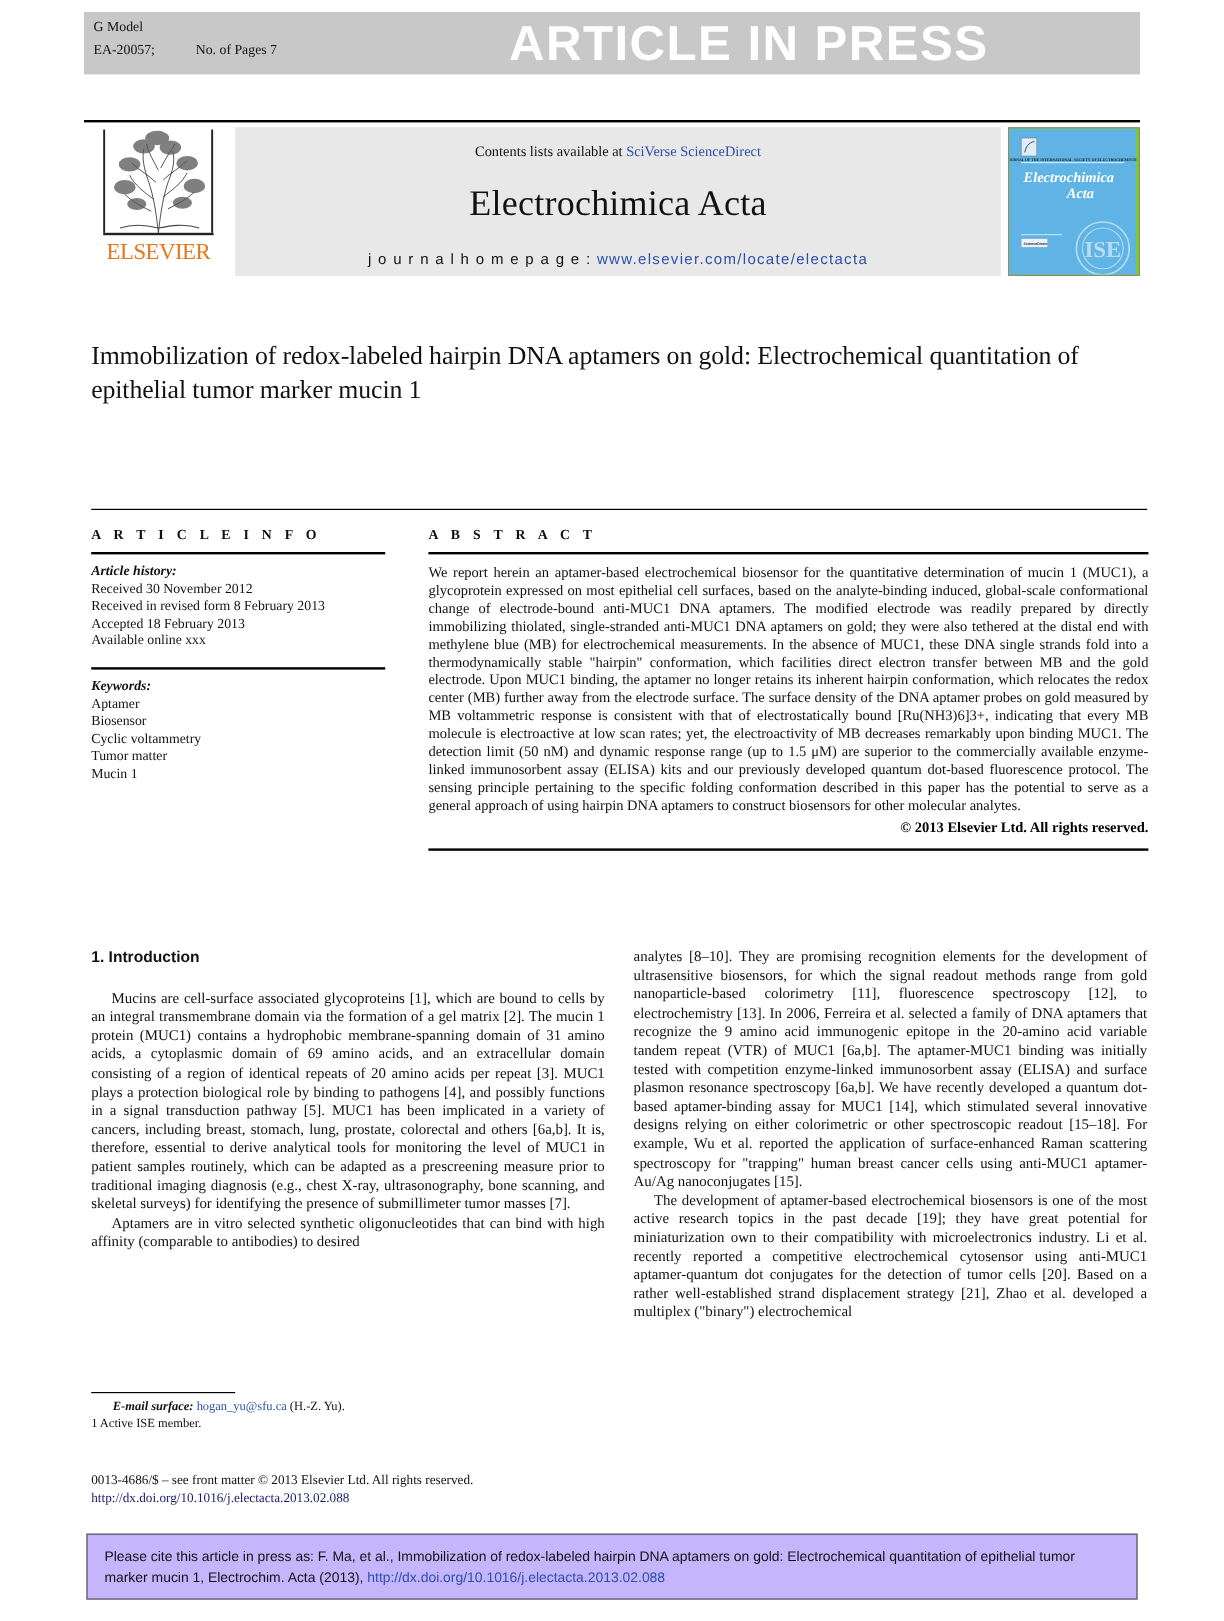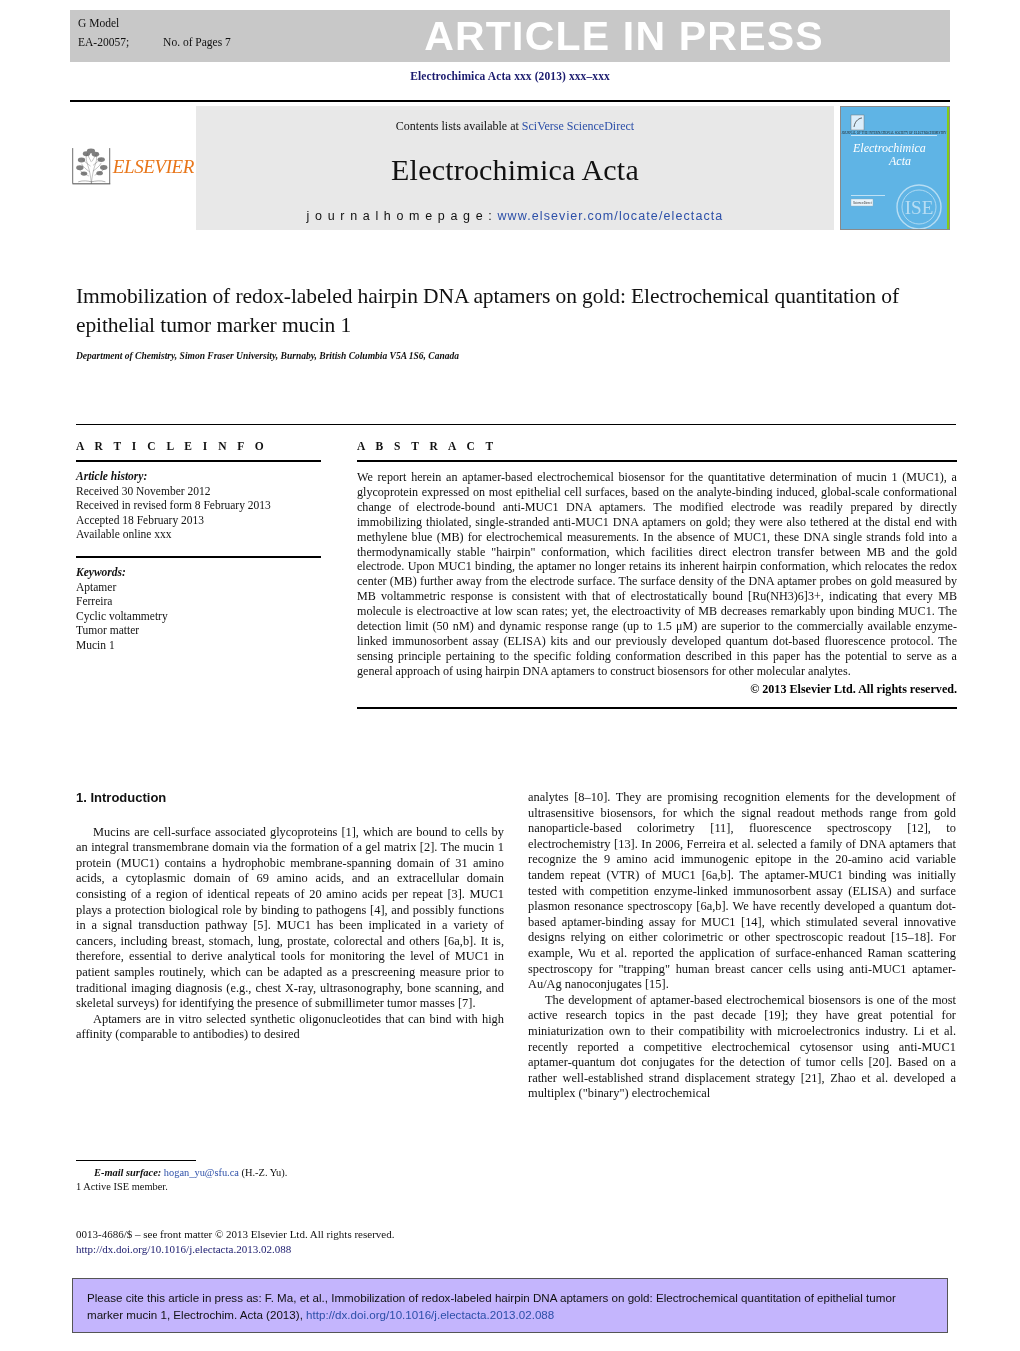--- a/index.html
+++ b/index.html
@@ -72,25 +72,24 @@
   .masthead-inner {
     position: absolute;
     left: 0; top: 4px;
     width: 880px; height: 124px;
     display: flex;
     align-items: stretch;
   }
   .elsevier-logo {
     width: 124px;
     display: flex;
-    flex-direction: row;
+    flex-direction: column;
     justify-content: flex-start;
     align-items: center;
     padding-bottom: 2px;
-    font-style: italic;
   }
   .tree-svg { display:block; }
   .elsevier-word {
     font-family: "Liberation Serif", serif;
     font-size: 19px;
     letter-spacing: -0.4px;
     color: #E8761A;
     line-height: 20px;
     margin-top: -1px;
   }
@@ -122,20 +121,21 @@
     color: #111;
     margin-top: 22px;
   }
   .homepage-line .url { color: #2c4fa8; }
   .cover-thumb {
     width: 108px;
     background: #84cc16;
     border: 1px solid #8a8a8a;
     position: relative;
     overflow: hidden;
+    font-weight: bold;
   }
 
   
   .title-block { position: absolute; left: 76px; top: 282px; width: 880px; }
   .art-title {
     font-family: "Liberation Serif", serif;
     font-size: 21.5px;
     line-height: 29px;
     color: #111;
     letter-spacing: -0.1px;
@@ -248,21 +248,20 @@
     <div class="gmodel-block">
       <div>G Model</div>
       <div class="gmodel-line2">
         <span>EA-20057;</span>
         <span>No. of Pages 7</span>
       </div>
     </div>
     <div class="aip-title">ARTICLE IN PRESS</div>
   </div>
 
-  <div class="journal-citation">Electrochimica Acta xxx (2013) xxx–xxx</div>
 
   <div class="masthead">
     <div class="masthead-inner">
 
       <div class="elsevier-logo">
         <svg class="tree-svg" width="104" height="96" viewBox="0 0 104 96">
           <rect x="6" y="2" width="1.6" height="86" fill="#222"></rect>
           <rect x="96" y="2" width="1.6" height="86" fill="#222"></rect>
           <g stroke="#333" stroke-width="0.7" fill="none">
             <path d="M52 88 C50 70 48 58 44 46 C40 34 38 26 40 18"></path>
@@ -321,40 +320,39 @@
             <text x="78" y="107" font-family="Liberation Serif, serif" font-size="19" fill="#ffffff" text-anchor="middle">ISE</text>
           </g>
         </svg>
       </div>
 
     </div>
   </div>
 
   <div class="title-block">
     <div class="art-title">Immobilization of redox-labeled hairpin DNA aptamers on gold: Electrochemical quantitation of epithelial tumor marker mucin 1</div>
-    <div class="affiliation">Department of Chemistry, Simon Fraser University, Burnaby, British Columbia V5A 1S6, Canada</div>
   </div>
 
   <div class="rule-top"></div>
 
   <div class="info-col">
     <div class="sec-head">A R T I C L E   I N F O</div>
     <div class="thick-rule"></div>
     <div class="info-group">
       <div class="lab">Article history:</div>
       <div>Received 30 November 2012</div>
       <div>Received in revised form 8 February 2013</div>
       <div>Accepted 18 February 2013</div>
       <div>Available online xxx</div>
     </div>
     <div class="kw-rule"></div>
     <div class="info-group">
       <div class="lab">Keywords:</div>
       <div>Aptamer</div>
-      <div>Ferreira</div>
+      <div>Biosensor</div>
       <div>Cyclic voltammetry</div>
       <div>Tumor matter</div>
       <div>Mucin 1</div>
     </div>
   </div>
 
   <div class="abs-col">
     <div class="sec-head">A B S T R A C T</div>
     <div class="thick-rule"></div>
     <div class="abstract-text">We report herein an aptamer-based electrochemical biosensor for the quantitative determination of mucin 1 (MUC1), a glycoprotein expressed on most epithelial cell surfaces, based on the analyte-binding induced, global-scale conformational change of electrode-bound anti-MUC1 DNA aptamers. The modified electrode was readily prepared by directly immobilizing thiolated, single-stranded anti-MUC1 DNA aptamers on gold; they were also tethered at the distal end with methylene blue (MB) for electrochemical measurements. In the absence of MUC1, these DNA single strands fold into a thermodynamically stable "hairpin" conformation, which facilities direct electron transfer between MB and the gold electrode. Upon MUC1 binding, the aptamer no longer retains its inherent hairpin conformation, which relocates the redox center (MB) further away from the electrode surface. The surface density of the DNA aptamer probes on gold measured by MB voltammetric response is consistent with that of electrostatically bound [Ru(NH3)6]3+, indicating that every MB molecule is electroactive at low scan rates; yet, the electroactivity of MB decreases remarkably upon binding MUC1. The detection limit (50 nM) and dynamic response range (up to 1.5 μM) are superior to the commercially available enzyme-linked immunosorbent assay (ELISA) kits and our previously developed quantum dot-based fluorescence protocol. The sensing principle pertaining to the specific folding conformation described in this paper has the potential to serve as a general approach of using hairpin DNA aptamers to construct biosensors for other molecular analytes.</div>

